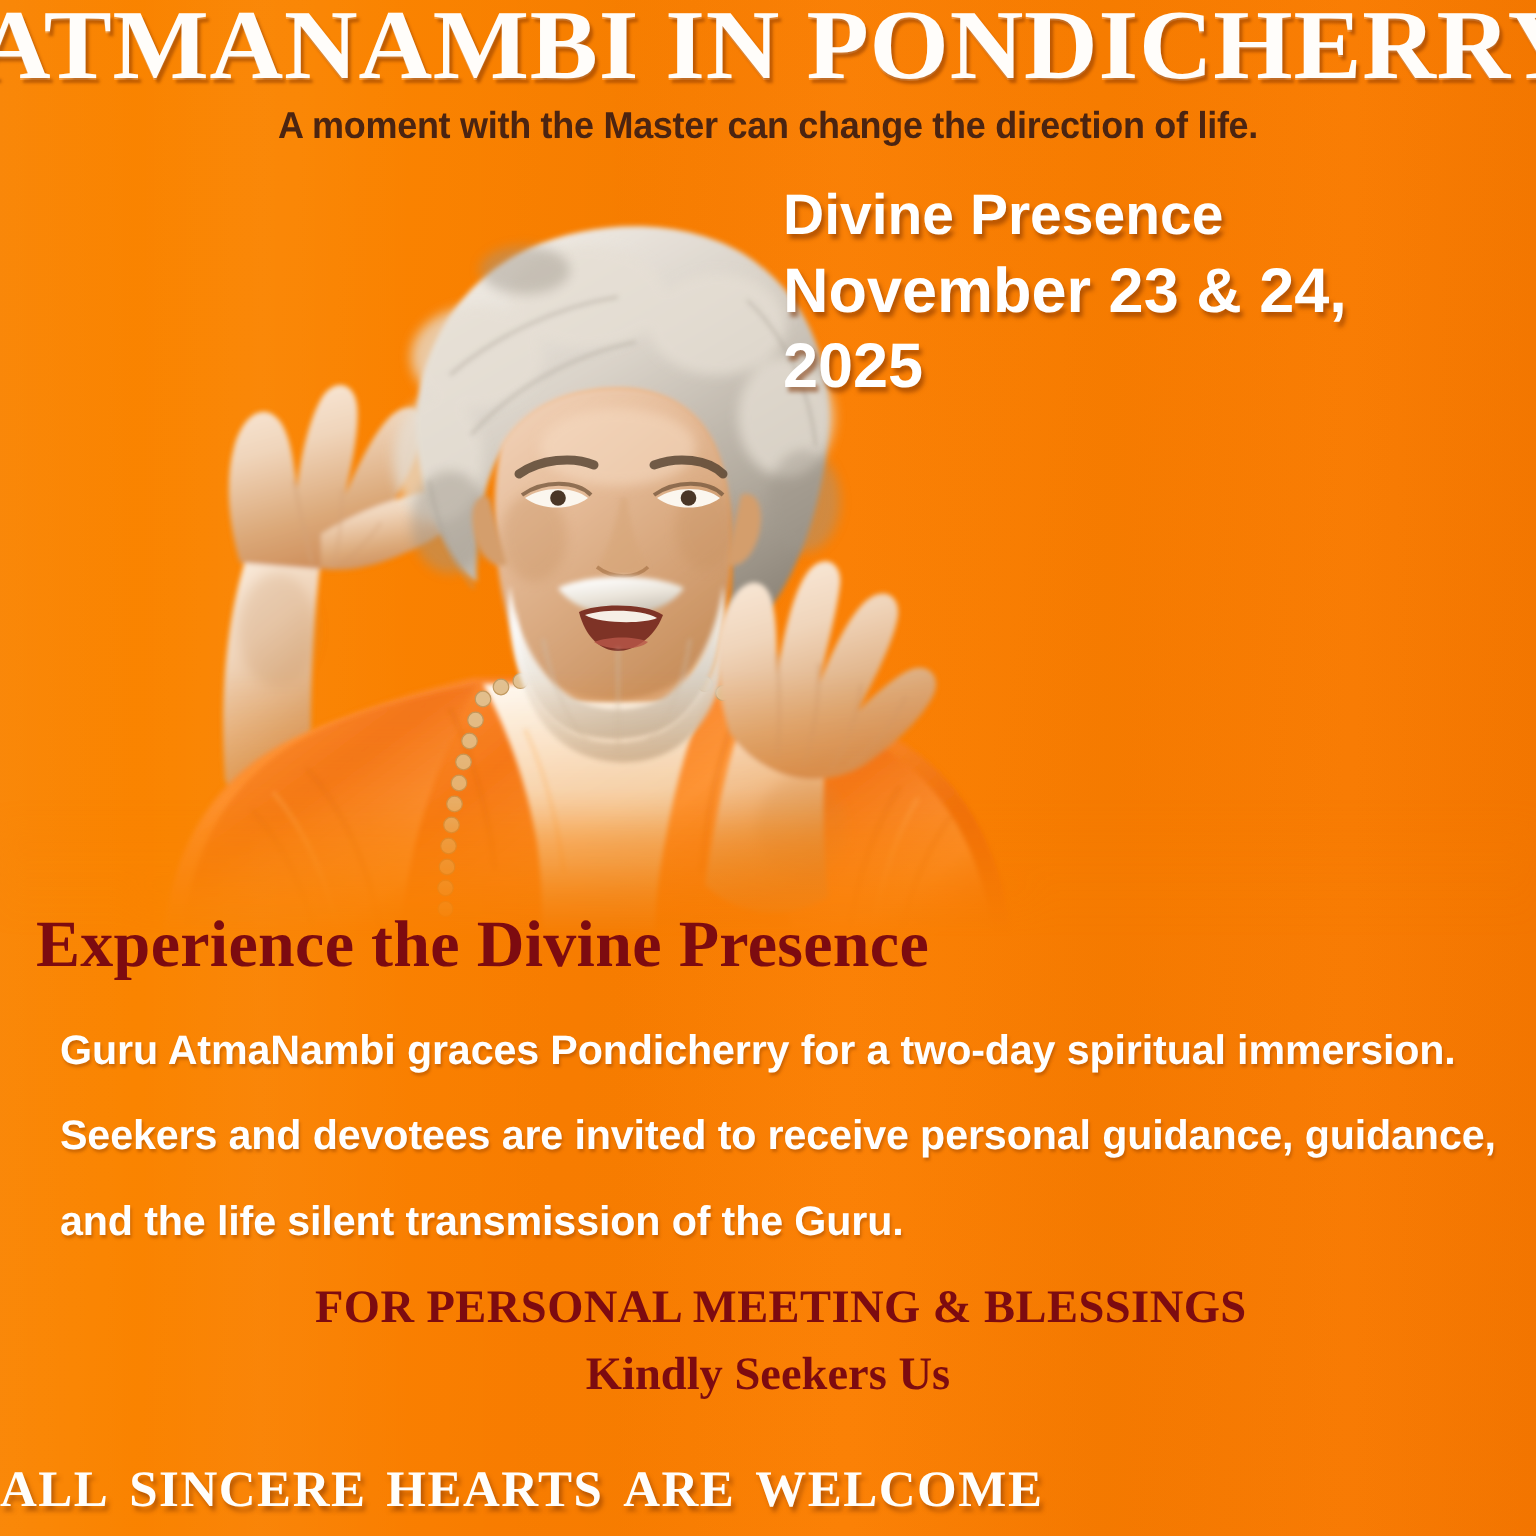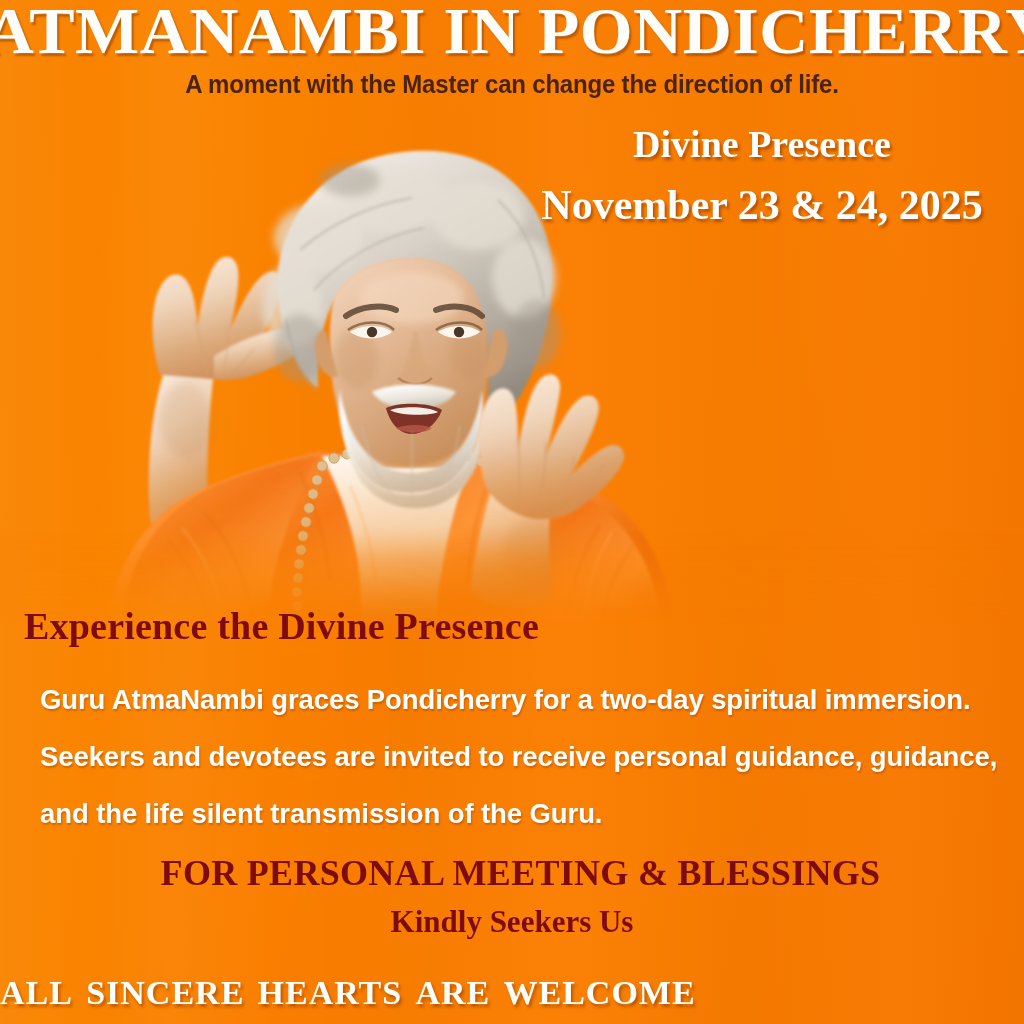--- a/index.html
+++ b/index.html
@@ -81,38 +81,38 @@
     font-size:25px;
     letter-spacing:-0.2px;
     transform: scaleX(0.96);
     white-space:nowrap;
   }
 
   .date-block{
     position:absolute;
     right:22px; top:122px;
     z-index:6;
-    text-align:center;
+    text-align:left;
     width:480px;
     color:#FFFFFF;
-    font-family:Liberation Serif, serif;
+    font-family:Liberation Sans, sans-serif;
     font-weight:700;
     text-shadow: 2px 3px 3px rgba(125,50,0,0.55);
   }
   .date-block .dp{ font-size:38px; line-height:1.18; display:block; }
-  .date-block .dd{ font-size:42px; line-height:1.2; display:block; margin-top:13px; }
+  .date-block .dd{ font-size:42px; line-height:1.2; display:block; margin-top:2px; }
 
   .section-heading{
     position:absolute;
     left:24px; top:604px;
     z-index:6;
     color:#7D0B10;
     font-family:"Liberation Serif", serif;
     font-weight:700;
-    font-size:38px;
+    font-size:44px;
     letter-spacing:0.2px;
     white-space:nowrap;
   }
 
   .body-copy{
     position:absolute;
     left:24px; top:663px;
     width:995px;
     z-index:6;
     color:#FFFFFF;
@@ -127,21 +127,21 @@
 
   .contact-block{
     position:absolute;
     left:0; right:0; top:852px;
     z-index:6;
     text-align:center;
     color:#7D0B10;
     font-family:"Liberation Serif", serif;
     font-weight:700;
   }
-  .contact-block .cl1{ display:block; font-size:36px; line-height:1.22; letter-spacing:0.3px;margin-left:17px; }
+  .contact-block .cl1{ display:block; font-size:31px; line-height:1.22; letter-spacing:0.3px;margin-left:17px; }
   .contact-block .cl2{ display:block; font-size:31px; line-height:1.3; margin-top:6px; }
 
   .welcome-banner{
     position:absolute;
     left:0; right:0; bottom:8px;
     z-index:6;
     color:#FFFEFB;
     font-family:"Liberation Serif", serif;
     font-weight:700;
     font-size:49px;

